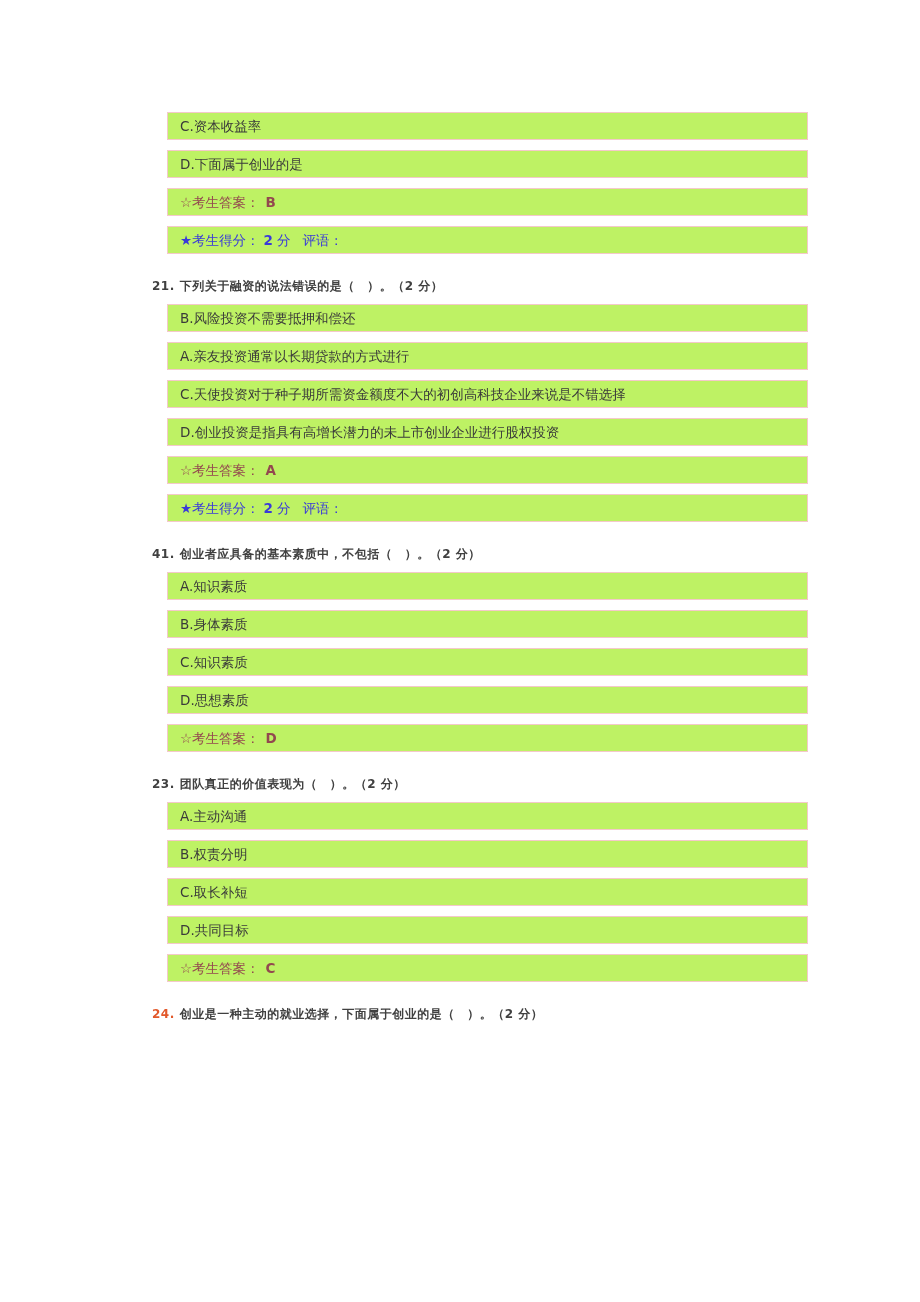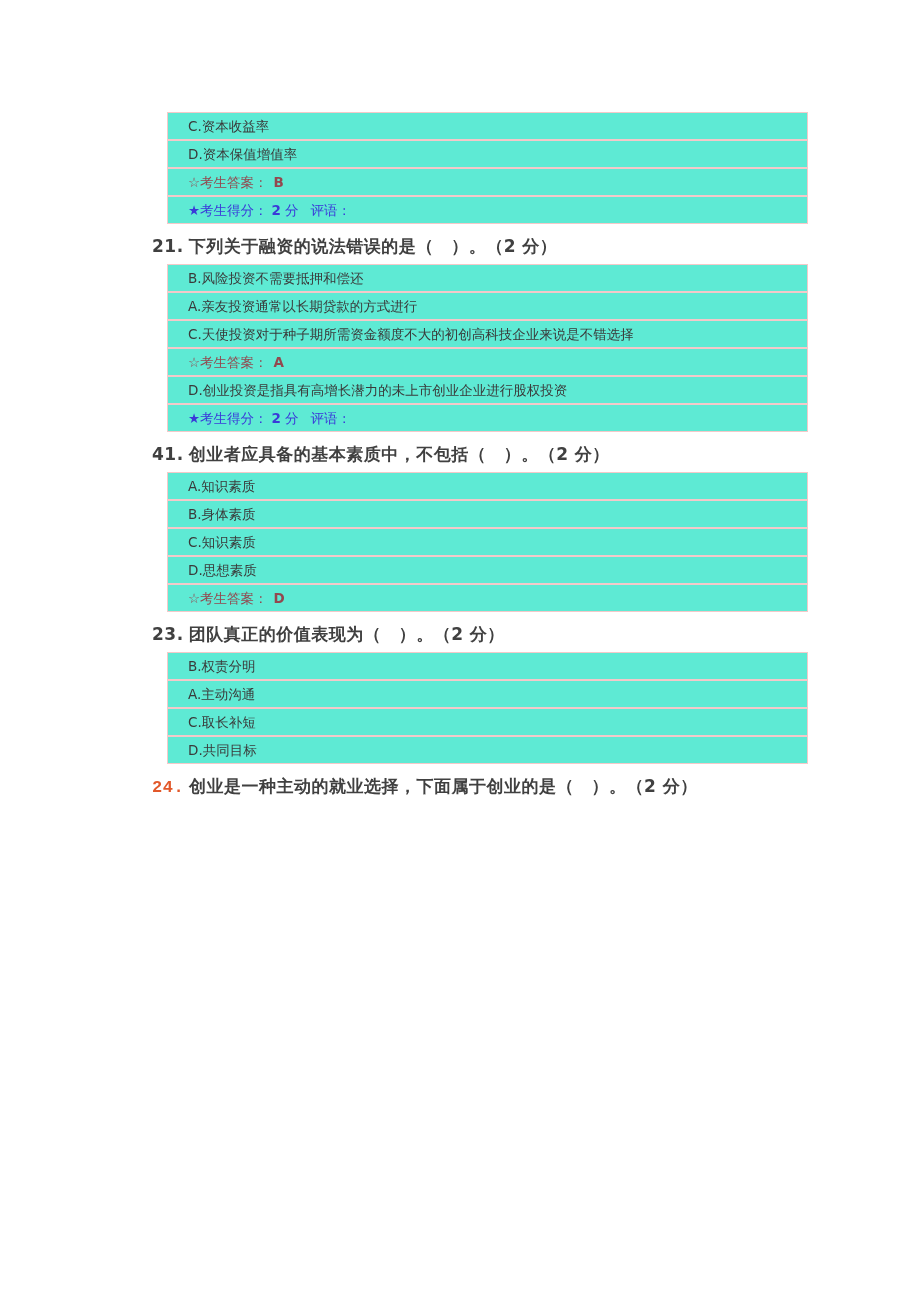--- a/index.html
+++ b/index.html
@@ -17,46 +17,45 @@
     position: absolute;
     top: 112px;
     left: 152px;
     width: 670px;
   }
   .question {
     overflow: hidden;
   }
   .q-title {
     font-weight: bold;
-    font-size: 17px;
+    font-size: 12px;
     color: #404040;
     line-height: 22px;
     margin: 11px 0 7px 0;
     letter-spacing: 0.5px;
   }
   .q-num {
     margin-right: 5px;
     color: #404040;
   }
   .q-num.hl {
     color: #e2582a;
-    font-family: Liberation Mono, monospace;
   }
   .rows {
     margin-left: 15px;
   }
   .row {
     box-sizing: border-box;
     width: 641px;
     height: 28px;
     line-height: 26px;
     border: 1px solid #f4c9c9;
-    margin-bottom: 0;
-    padding-left: 20px;
-    background: #5eead4;
+    margin-bottom: 10px;
+    padding-left: 12px;
+    background: #bef264;
     font-size: 13.5px;
     color: #3a3a3a;
     white-space: nowrap;
     overflow: hidden;
   }
   .answer-row {
     color: #93484f;
   }
   .answer-row .val {
     font-weight: bold;
@@ -74,52 +73,53 @@
   }
 </style>
 </head>
 <body>
 
 <div class="page">
   <div>
       <section class="question">
         <div class="rows">
           <div class="row option-row">C.资本收益率</div>
-          <div class="row option-row">D.资本保值增值率</div>
+          <div class="row option-row">D.下面属于创业的是</div>
           <div class="row answer-row"><span class="lbl">☆考生答案：</span><span class="val">B</span></div>
           <div class="row score-row"><span class="lbl">★考生得分：</span><span class="val">2</span><span class="unit">分</span><span class="comment">评语：</span></div>
         </div>
       </section>
       <section class="question">
         <div class="q-title"><span class="q-num">21.</span><span class="q-text">下列关于融资的说法错误的是（　）。（2 分）</span></div>
         <div class="rows">
           <div class="row option-row">B.风险投资不需要抵押和偿还</div>
           <div class="row option-row">A.亲友投资通常以长期贷款的方式进行</div>
           <div class="row option-row">C.天使投资对于种子期所需资金额度不大的初创高科技企业来说是不错选择</div>
+          <div class="row option-row">D.创业投资是指具有高增长潜力的未上市创业企业进行股权投资</div>
           <div class="row answer-row"><span class="lbl">☆考生答案：</span><span class="val">A</span></div>
-          <div class="row option-row">D.创业投资是指具有高增长潜力的未上市创业企业进行股权投资</div>
           <div class="row score-row"><span class="lbl">★考生得分：</span><span class="val">2</span><span class="unit">分</span><span class="comment">评语：</span></div>
         </div>
       </section>
       <section class="question">
         <div class="q-title"><span class="q-num">41.</span><span class="q-text">创业者应具备的基本素质中，不包括（　）。（2 分）</span></div>
         <div class="rows">
           <div class="row option-row">A.知识素质</div>
           <div class="row option-row">B.身体素质</div>
           <div class="row option-row">C.知识素质</div>
           <div class="row option-row">D.思想素质</div>
           <div class="row answer-row"><span class="lbl">☆考生答案：</span><span class="val">D</span></div>
         </div>
       </section>
       <section class="question">
         <div class="q-title"><span class="q-num">23.</span><span class="q-text">团队真正的价值表现为（　）。（2 分）</span></div>
         <div class="rows">
+          <div class="row option-row">A.主动沟通</div>
           <div class="row option-row">B.权责分明</div>
-          <div class="row option-row">A.主动沟通</div>
           <div class="row option-row">C.取长补短</div>
           <div class="row option-row">D.共同目标</div>
+          <div class="row answer-row"><span class="lbl">☆考生答案：</span><span class="val">C</span></div>
         </div>
       </section>
       <section class="question">
         <div class="q-title"><span class="q-num hl">24.</span><span class="q-text">创业是一种主动的就业选择，下面属于创业的是（　）。（2 分）</span></div>
       </section>
     </div>
 </div>
 
 </body></html>

